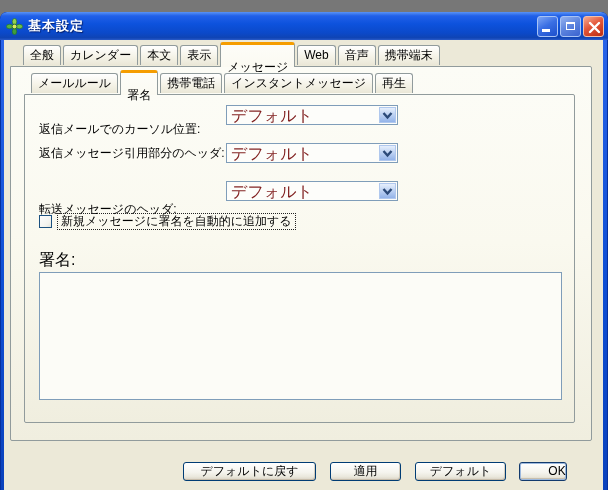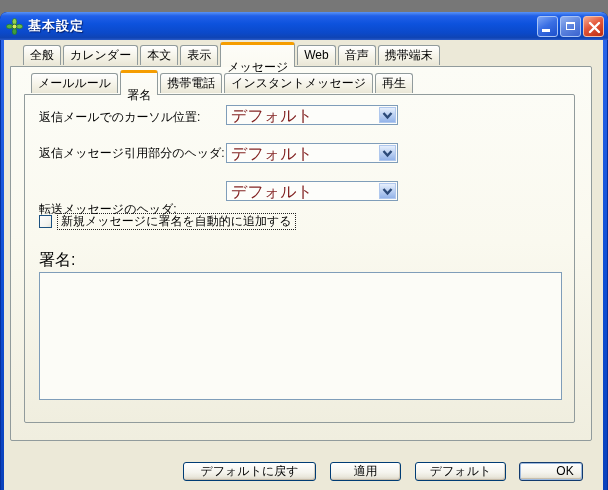--- a/index.html
+++ b/index.html
@@ -87,21 +87,21 @@
     background:linear-gradient(180deg,#ffffff 0%,#f5f4ee 55%,#eae8dd 80%,#d9d1c3 100%);
     box-shadow:inset -1px -1px 0 rgba(165,150,125,.4);
   }
   .btn.default{
     border-color:#123a6d;
     box-shadow:inset 0 0 0 1px #9db9de, inset -1px -2px 0 rgba(165,150,125,.4);
   }
   .btn1{left:179px;width:133px;}
   .btn2{left:326px;width:71px;}
   .btn3{left:411px;width:91px;}
-  .btn4{left:515px;width:64px;padding-left:28px;}
+  .btn4{left:515px;width:48px;padding-left:28px;}
 </style>
 </head>
 <body>
 
 <div class="window">
 
   <div class="titlebar">
     <span class="app-icon">
       <svg viewBox="0 0 16 16" width="17" height="17">
         <g>
@@ -147,21 +147,21 @@
       <span class="tab selected">署名</span>
       <span class="tab">携帯電話</span>
       <span class="tab">インスタントメッセージ</span>
       <span class="tab">再生</span>
     </div>
 
     <div class="page outer-page">
 
       <div class="page inner-page">
 
-        <span class="field-label" style="top:15px;">返信メールでのカーソル位置:</span>
+        <span class="field-label" style="top:27px;">返信メールでのカーソル位置:</span>
         <div class="combo" style="top:10px;">
           <span class="combo-value">デフォルト</span>
           <span class="combo-btn">
             <svg width="11" height="9" viewBox="0 0 11 9">
                 <path d="M1.5 2 L5.5 6.5 L9.5 2" fill="none" stroke="#2c4a78" stroke-width="2.4"></path>
               </svg>
           </span>
         </div>
 
         <span class="field-label" style="top:51px;">返信メッセージ引用部分のヘッダ:</span>

